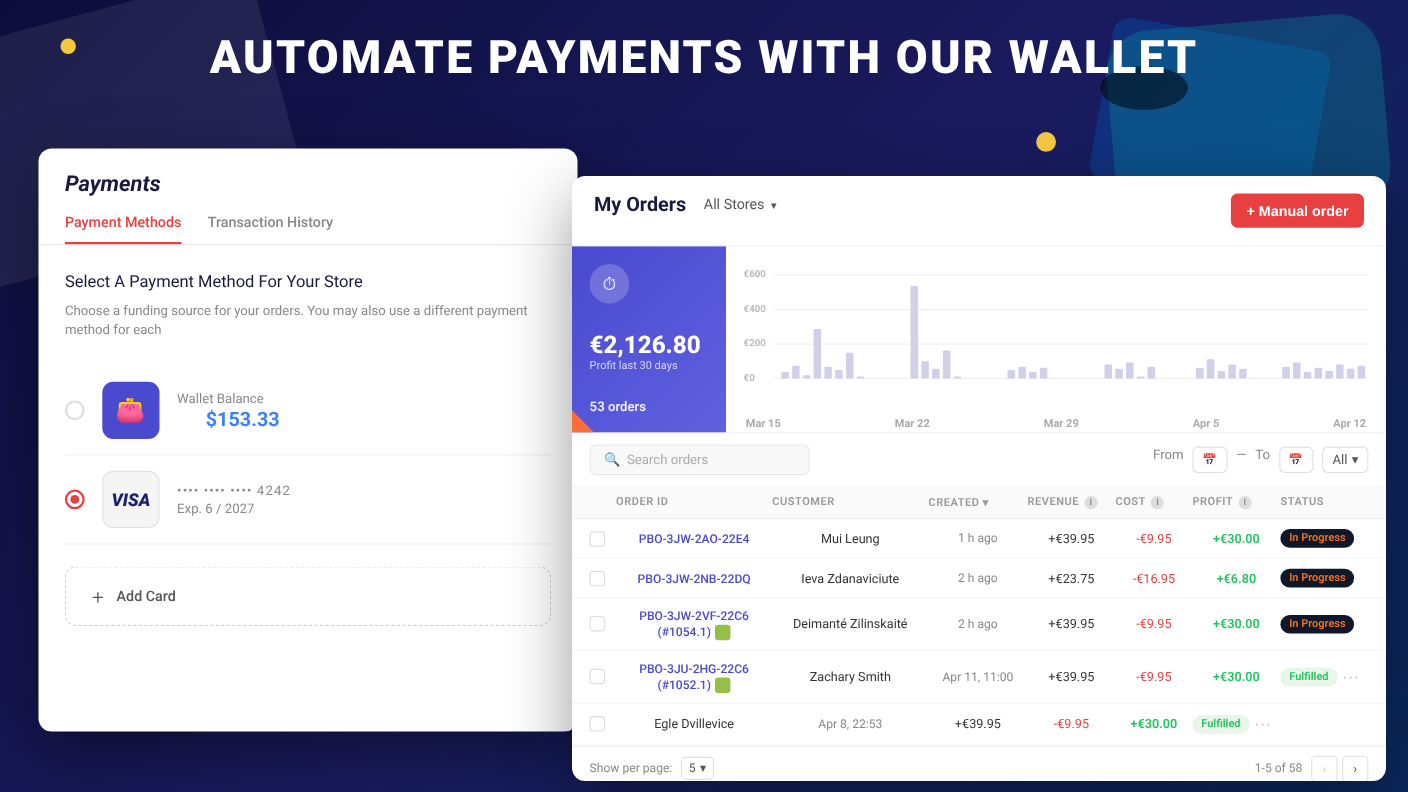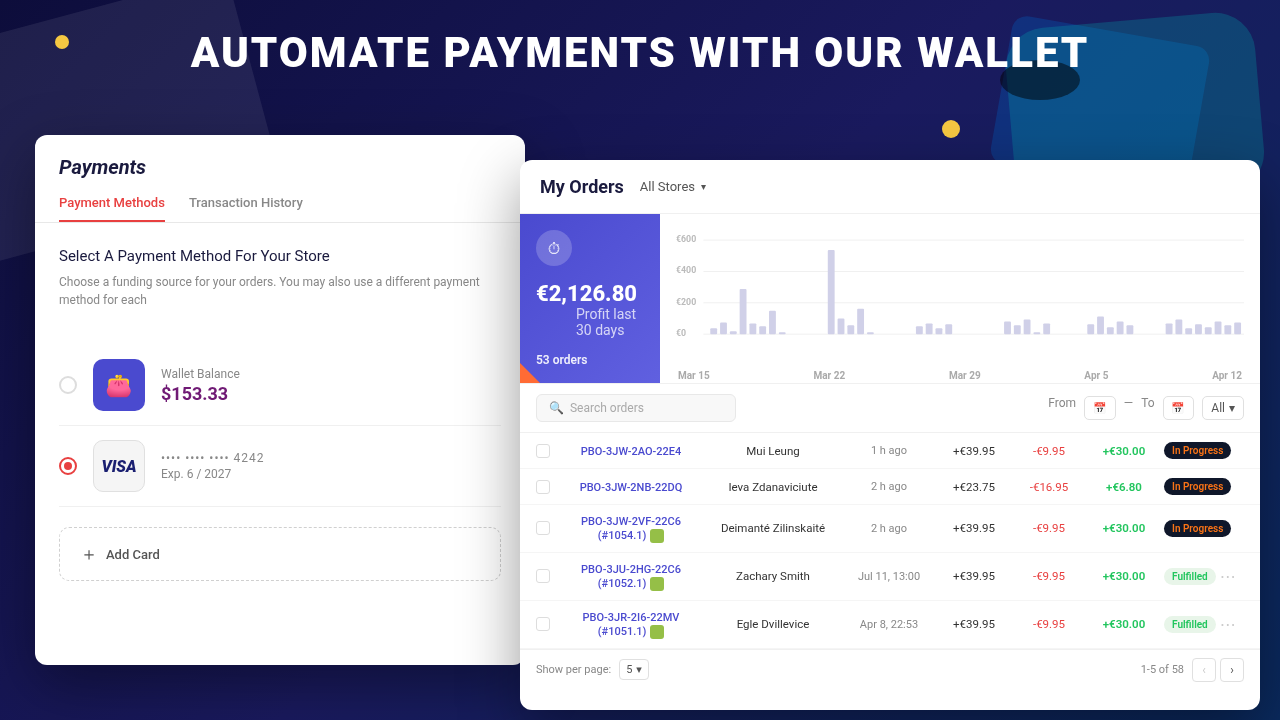--- a/index.html
+++ b/index.html
@@ -129,21 +129,21 @@
     }
     .section-title {
       font-size: 15px;
       font-weight: 400;
       color: #1a1a3e;
       margin-bottom: 8px;
     }
     .section-desc {
       font-size: 12px;
       color: #888;
-      margin-bottom: 36px;
+      margin-bottom: 24px;
       line-height: 1.5;
     }
 
     
     .payment-method-item {
       display: flex;
       align-items: center;
       padding: 14px 0;
       border-bottom: 1px solid #f0f0f0;
       gap: 16px;
@@ -192,21 +192,22 @@
       flex: 1;
     }
     .method-label {
       font-size: 12px;
       color: #888;
       margin-bottom: 2px;
     }
     .method-value {
       font-size: 18px;
       font-weight: 700;
-      color: #701a75;
+      color: #3b82f6;
+      margin-left: 26px;
     }
     .card-dots {
       font-size: 12px;
       color: #888;
       letter-spacing: 1px;
     }
     .card-exp {
       font-size: 12px;
       color: #888;
       margin-top: 2px;
@@ -302,23 +303,22 @@
       border-radius: 50%;
       display: flex; align-items: center; justify-content: center;
       color: white; font-size: 16px;
     }
     .profit-amount {
       font-size: 22px;
       font-weight: 800;
       color: white;
     }
     .profit-label {
-      font-size: 14px;
+      font-size: 10px;
       color: rgba(255,255,255,0.75);
-      margin-left: 40px;
     }
     .orders-count {
       font-size: 12px;
       color: rgba(255,255,255,0.9);
       font-weight: 600;
     }
     .profit-card-bottom {
       position: absolute;
       bottom: 0; left: 0; right: 0;
       height: 20px;
@@ -558,20 +558,21 @@
 <div class="orders-panel">
 
   <div class="orders-header">
     <div style="display:flex;align-items:center;gap:16px;">
       <span class="orders-title">My Orders</span>
       <div class="store-selector">
         <span>All Stores</span>
         <span class="chevron-icon">▾</span>
       </div>
     </div>
+    <button class="manual-order-btn">+ Manual order</button>
   </div>
 
   <div class="stats-row">
 
     <div class="profit-card">
       <div class="profit-icon">⏱</div>
       <div>
         <div class="profit-amount">€2,126.80</div>
         <div class="profit-label">Profit last 30 days</div>
       </div>
@@ -656,20 +657,30 @@
       <div class="date-input">
         <span>📅</span>
       </div>
       <div class="all-select">
         <span>All</span>
         <span>▾</span>
       </div>
     </div>
   </div>
 
+  <div class="table-header orders-table">
+    <div></div>
+    <div>ORDER ID</div>
+    <div>CUSTOMER</div>
+    <div>CREATED ▾</div>
+    <div>REVENUE <span class="info-icon">i</span></div>
+    <div>COST <span class="info-icon">i</span></div>
+    <div>PROFIT <span class="info-icon">i</span></div>
+    <div>STATUS</div>
+  </div>
 
   <div id="table-body">
       <div class="table-row orders-table">
     <div>
           <div class="row-check"></div>
         </div>
     <div><span class="order-id-link">PBO-3JW-2AO-22E4</span></div>
     <div class="customer-name">Mui Leung</div>
     <div class="created-time">1 h ago</div>
     <div class="revenue">+€39.95</div>
@@ -709,34 +720,33 @@
       <span class="status-badge status-in-progress">In Progress</span>
 
     </div>
   </div>
       <div class="table-row orders-table">
     <div>
           <div class="row-check"></div>
         </div>
     <div><span class="order-id-link">PBO-3JU-2HG-22C6 (#1052.1)</span><span class="shopify-icon"></span></div>
     <div class="customer-name">Zachary Smith</div>
-    <div class="created-time">Jul 11, 13:00</div>
+    <div class="created-time">Apr 11, 11:00</div>
     <div class="revenue">+€39.95</div>
     <div class="cost">-€9.95</div>
     <div class="profit-pos">+€30.00</div>
     <div style="display:flex;align-items:center;gap:4px;">
       <span class="status-badge status-fulfilled">Fulfilled</span>
       <span class="dots-menu">⋯</span>
     </div>
   </div>
       <div class="table-row orders-table">
     <div>
           <div class="row-check"></div>
         </div>
-    <div><span class="order-id-link">PBO-3JR-2I6-22MV (#1051.1)</span><span class="shopify-icon"></span></div>
     <div class="customer-name">Egle Dvillevice</div>
     <div class="created-time">Apr 8, 22:53</div>
     <div class="revenue">+€39.95</div>
     <div class="cost">-€9.95</div>
     <div class="profit-pos">+€30.00</div>
     <div style="display:flex;align-items:center;gap:4px;">
       <span class="status-badge status-fulfilled">Fulfilled</span>
       <span class="dots-menu">⋯</span>
     </div>
   </div>

